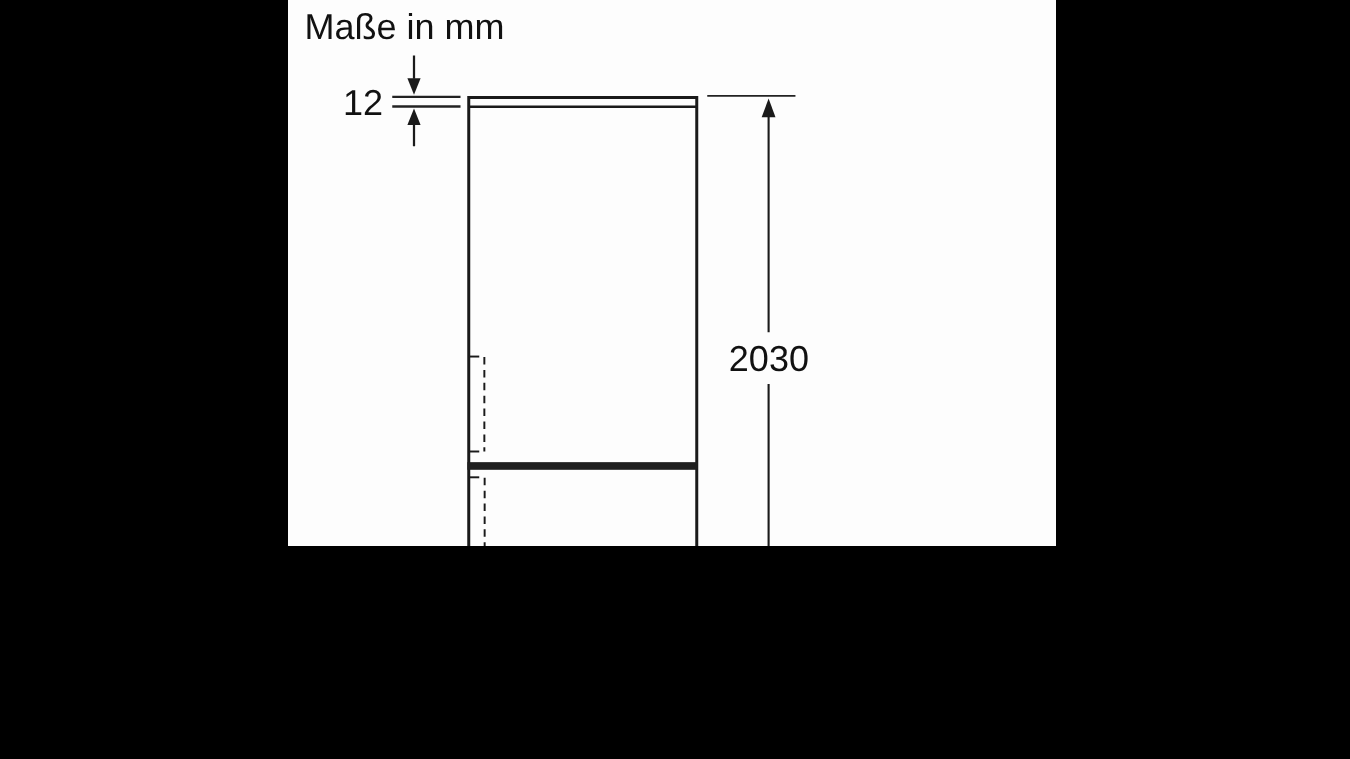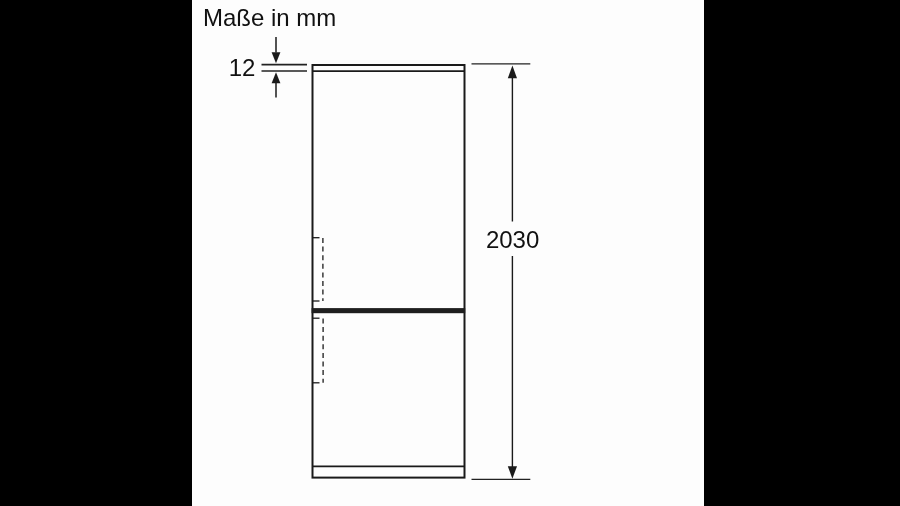--- a/index.html
+++ b/index.html
@@ -1,16 +1,16 @@
 <!DOCTYPE html>
 <html><head>
 <meta charset="utf-8">
 <style>
   html,body{margin:0;padding:0;background:#000;}
-  .stage{position:relative;width:900px;height:506px;overflow:hidden;background:#000;}
+  .stage{position:relative;width:900px;height:364px;overflow:hidden;background:#000;}
   svg{display:block;}
   text{font-family:"Liberation Sans", sans-serif;fill:#111111;}
 </style>
 </head>
 <body>
 
 <div class="stage">
 <svg width="900" height="506" viewBox="0 0 900 506">
 
   <rect x="0" y="0" width="900" height="506" fill="#000000"></rect>

